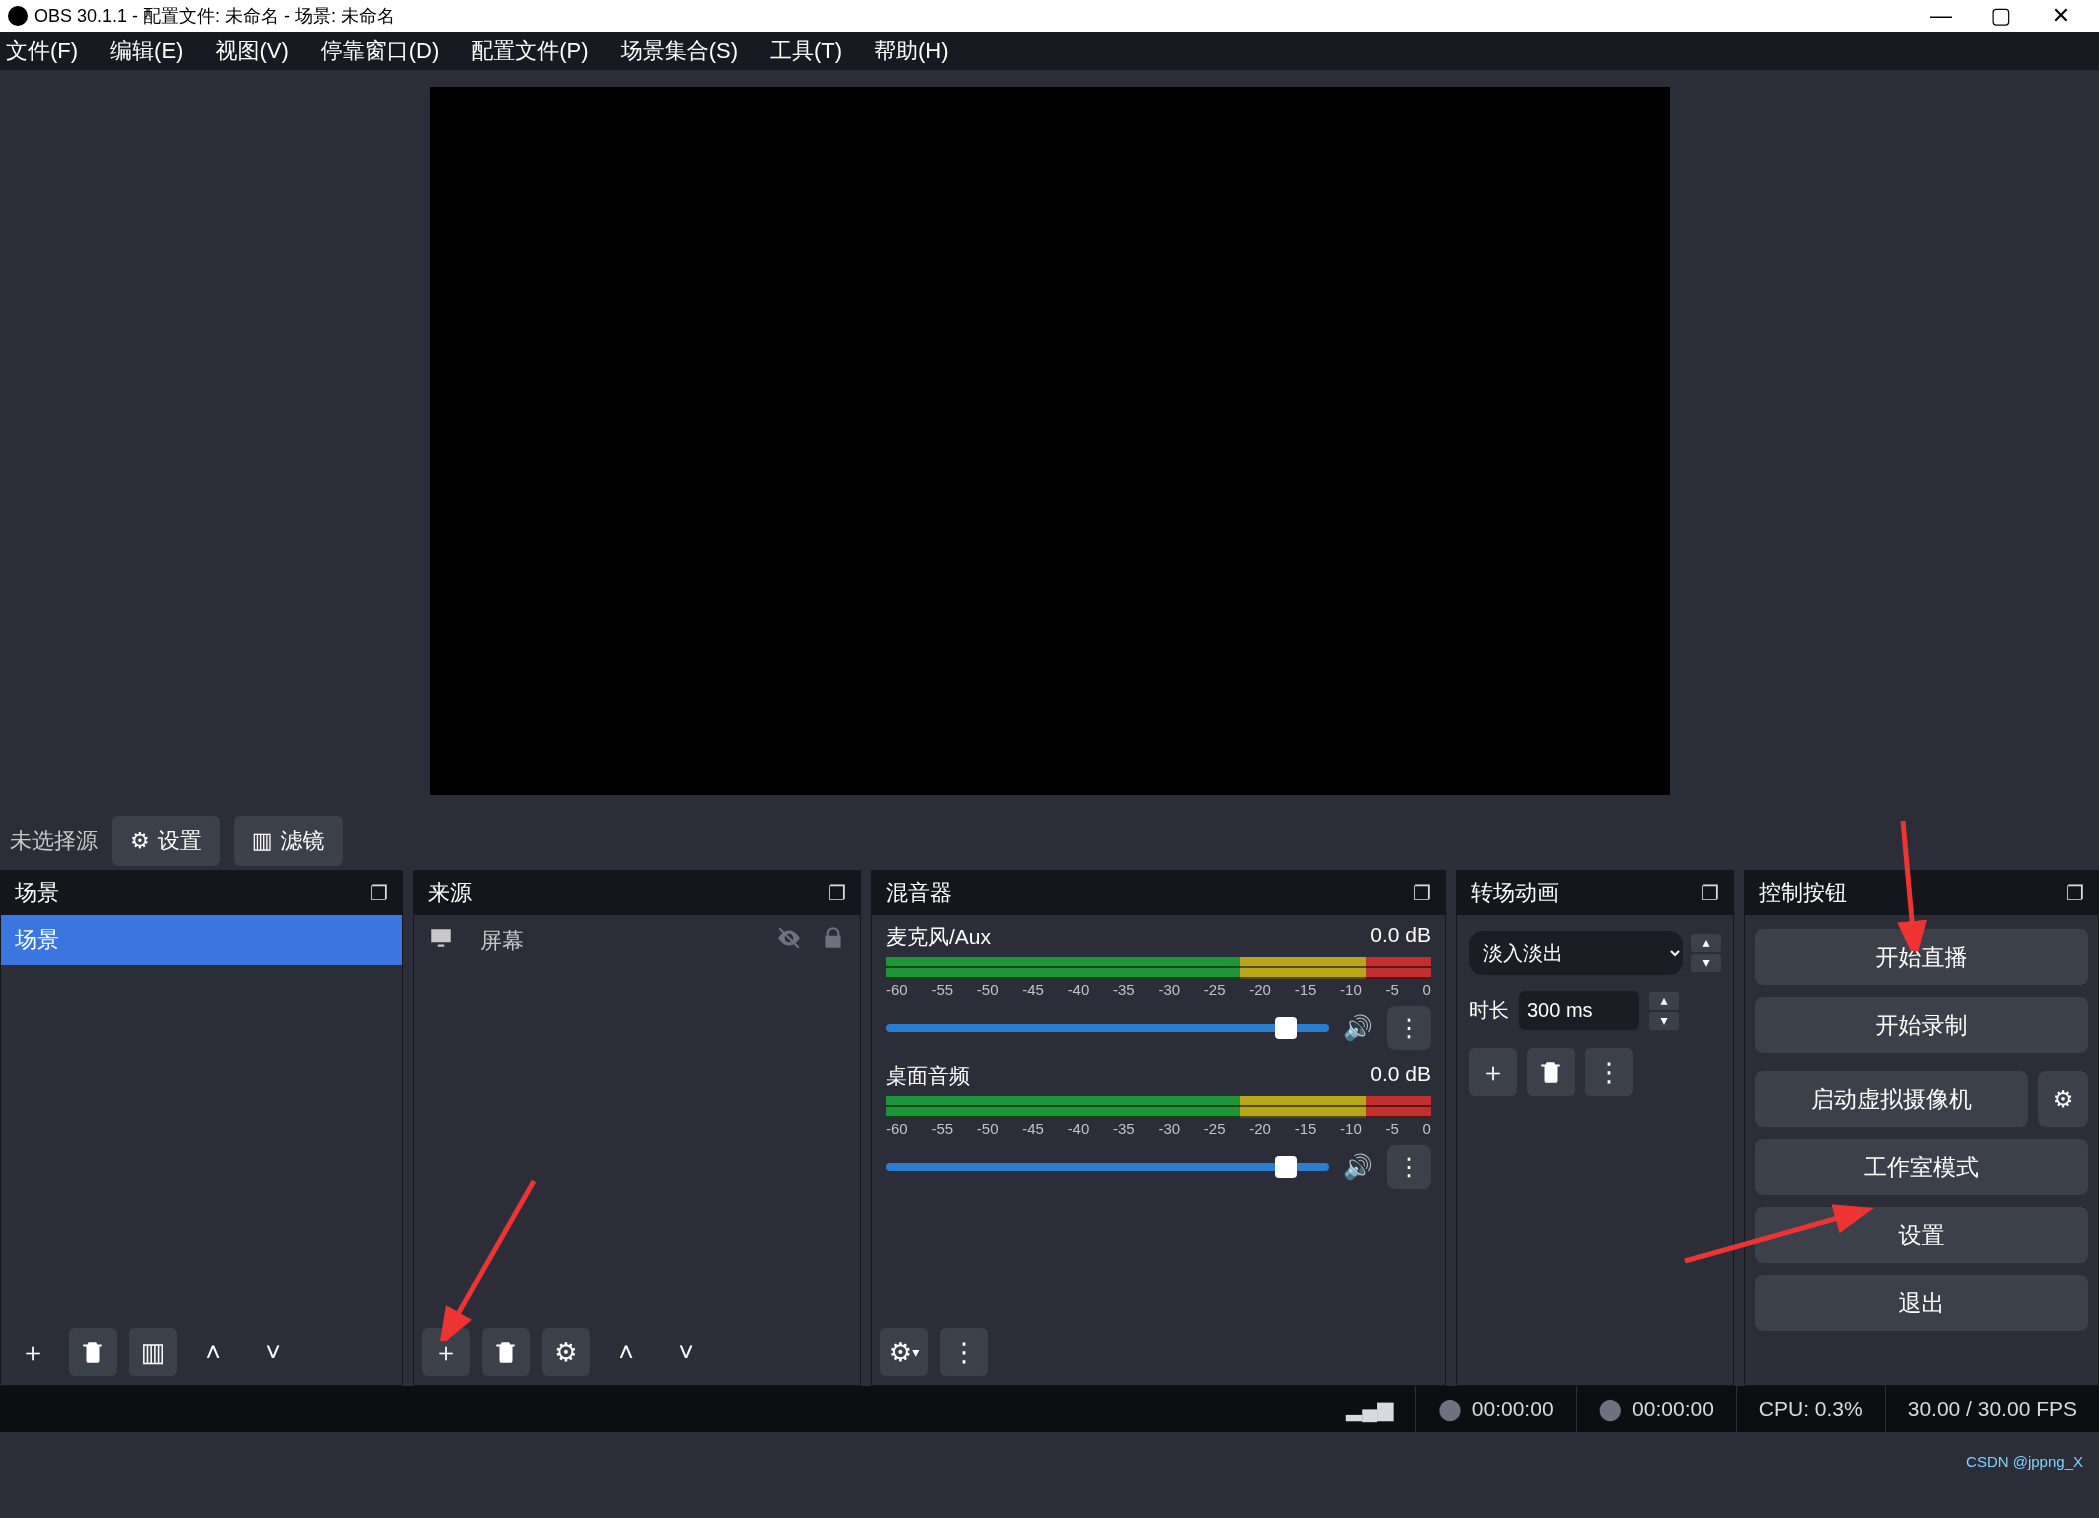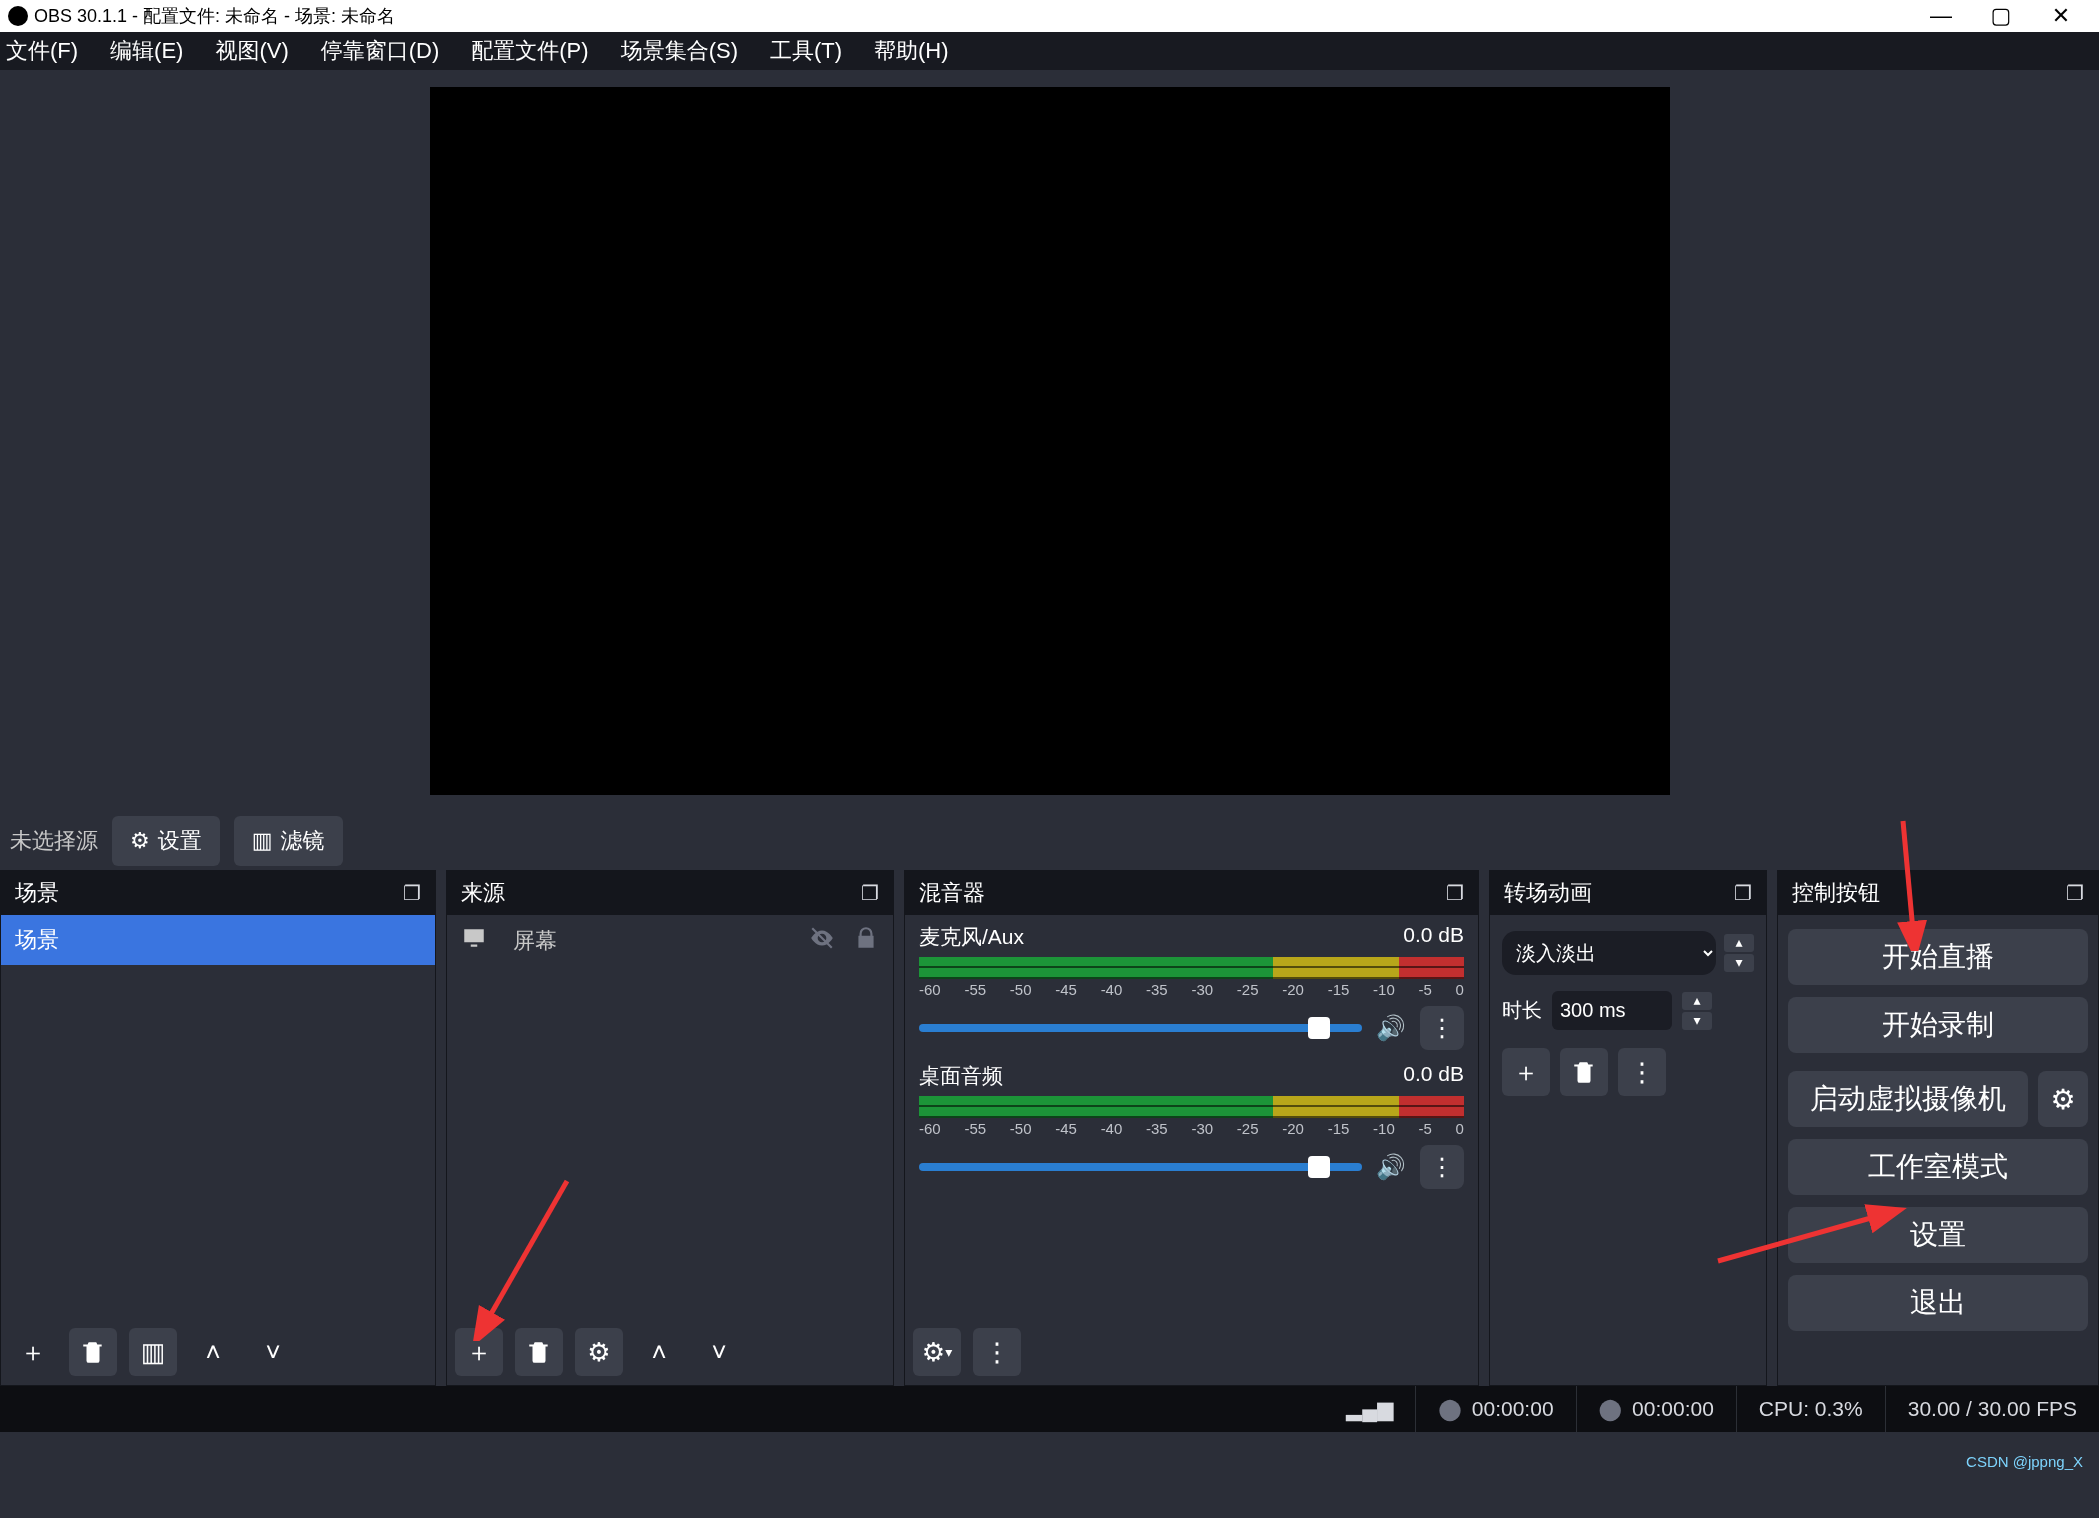--- a/index.html
+++ b/index.html
@@ -13,21 +13,21 @@
 .preview { display: flex; justify-content: center; align-items: center; height: 742px; }
 .preview .canvas { background: #000; width: 1240px; height: 708px; }
 .sourcetoolbar { display: flex; align-items: center; padding: 0 10px; gap: 14px; height: 58px; }
 .sourcetoolbar .label { color: #c8c8c8; font-size: 22px; margin-right: auto; }
 .btn { background: #3c404b; border: none; border-radius: 6px; color: #fff; display: inline-flex; align-items: center; gap: 8px; padding: 10px 18px; font-size: 22px; cursor: pointer; }
 .docks { display: flex; gap: 10px; padding: 0 0 0 0; height: 516px; }
 .dock { background: #2b2e38; display: flex; flex-direction: column; border: 1px solid #14161c; }
 .dock-header { background: #14161c; height: 44px; display: flex; align-items: center; padding: 0 14px; font-size: 22px; }
 .dock-header .hspacer { flex: 1; }
 .dock-body { flex: 1; padding: 0; overflow: hidden; position: relative; }
-.dock-scenes { width: 436px; }
+.dock-scenes { width: 403px; }
 .dock-sources { width: 448px; }
 .dock-mixer { width: 575px; }
 .dock-transitions { width: 278px; }
 .dock-controls { flex: 1; }
 .list-item { height: 50px; display: flex; align-items: center; padding: 0 14px; font-size: 22px; }
 .list-item.selected { background: #3a75e0; }
 .source-row { display: flex; align-items: center; gap: 26px; padding: 10px 14px; font-size: 22px; color: #c8c8c8; }
 .source-row .icons { margin-left: auto; display: flex; gap: 18px; color: #6e7280; }
 .dock-footer { height: 66px; display: flex; align-items: center; gap: 12px; padding: 0 8px; }
 .iconbtn { width: 48px; height: 48px; background: transparent; border: none; color: #fff; font-size: 26px; display: inline-flex; align-items: center; justify-content: center; border-radius: 6px; cursor: pointer; }
@@ -44,21 +44,21 @@
 .spk { width: 30px; text-align: center; font-size: 24px; color: #fff; }
 .dots { width: 44px; height: 44px; background: #3c404b; border-radius: 8px; display: flex; align-items: center; justify-content: center; font-size: 24px; cursor: pointer; }
 .trans-select { display: flex; align-items: center; gap: 8px; margin: 16px 12px; }
 .trans-select select { flex: 1; background: #1b1d25; border: none; color: #fff; padding: 10px; font-size: 20px; border-radius: 14px; }
 .spin { width: 30px; display: flex; flex-direction: column; gap: 2px; }
 .spin div { background: #3c404b; height: 18px; text-align: center; font-size: 14px; border-radius: 3px; cursor: pointer; }
 .dur-row { display: flex; align-items: center; gap: 10px; margin: 0 12px; font-size: 20px; }
 .dur-row input { width: 120px; background: #1b1d25; border: none; color: #fff; padding: 8px; font-size: 20px; border-radius: 6px; }
 .trans-btns { display: flex; gap: 10px; margin: 18px 12px; }
 .ctrl-col { display: flex; flex-direction: column; gap: 12px; padding: 14px 10px; }
-.ctrl-btn { background: #3c404b; border: none; border-radius: 8px; color: #fff; height: 56px; font-size: 28px; display: flex; align-items: center; justify-content: center; gap: 8px; cursor: pointer; }
+.ctrl-btn { background: #3c404b; border: none; border-radius: 8px; color: #fff; height: 56px; font-size: 23px; display: flex; align-items: center; justify-content: center; gap: 8px; cursor: pointer; }
 .ctrl-row { display: flex; gap: 10px; margin-top: 6px; }
 .ctrl-row .ctrl-btn { flex: 1; }
 .ctrl-row .gear { width: 50px; flex: none; }
 .statusbar { background: #0d0e12; height: 46px; display: flex; align-items: center; font-size: 21px; color: #d8dae0; }
 .statusbar .cell { padding: 0 22px; border-left: 1px solid #2c2f36; height: 100%; display: flex; align-items: center; gap: 10px; }
 .statusbar .cell:first-child { border-left: none; margin-left: auto; }
 .watermark { position: fixed; right: 16px; bottom: 48px; color: #7dd3fc; font-size: 15px; }
 .arrow { position: absolute; pointer-events: none; }
 svg.icon { width: 26px; height: 26px; fill: currentColor; }
 .pop-icon { display: inline-block; font-size: 20px; color: #d8dae0; }

